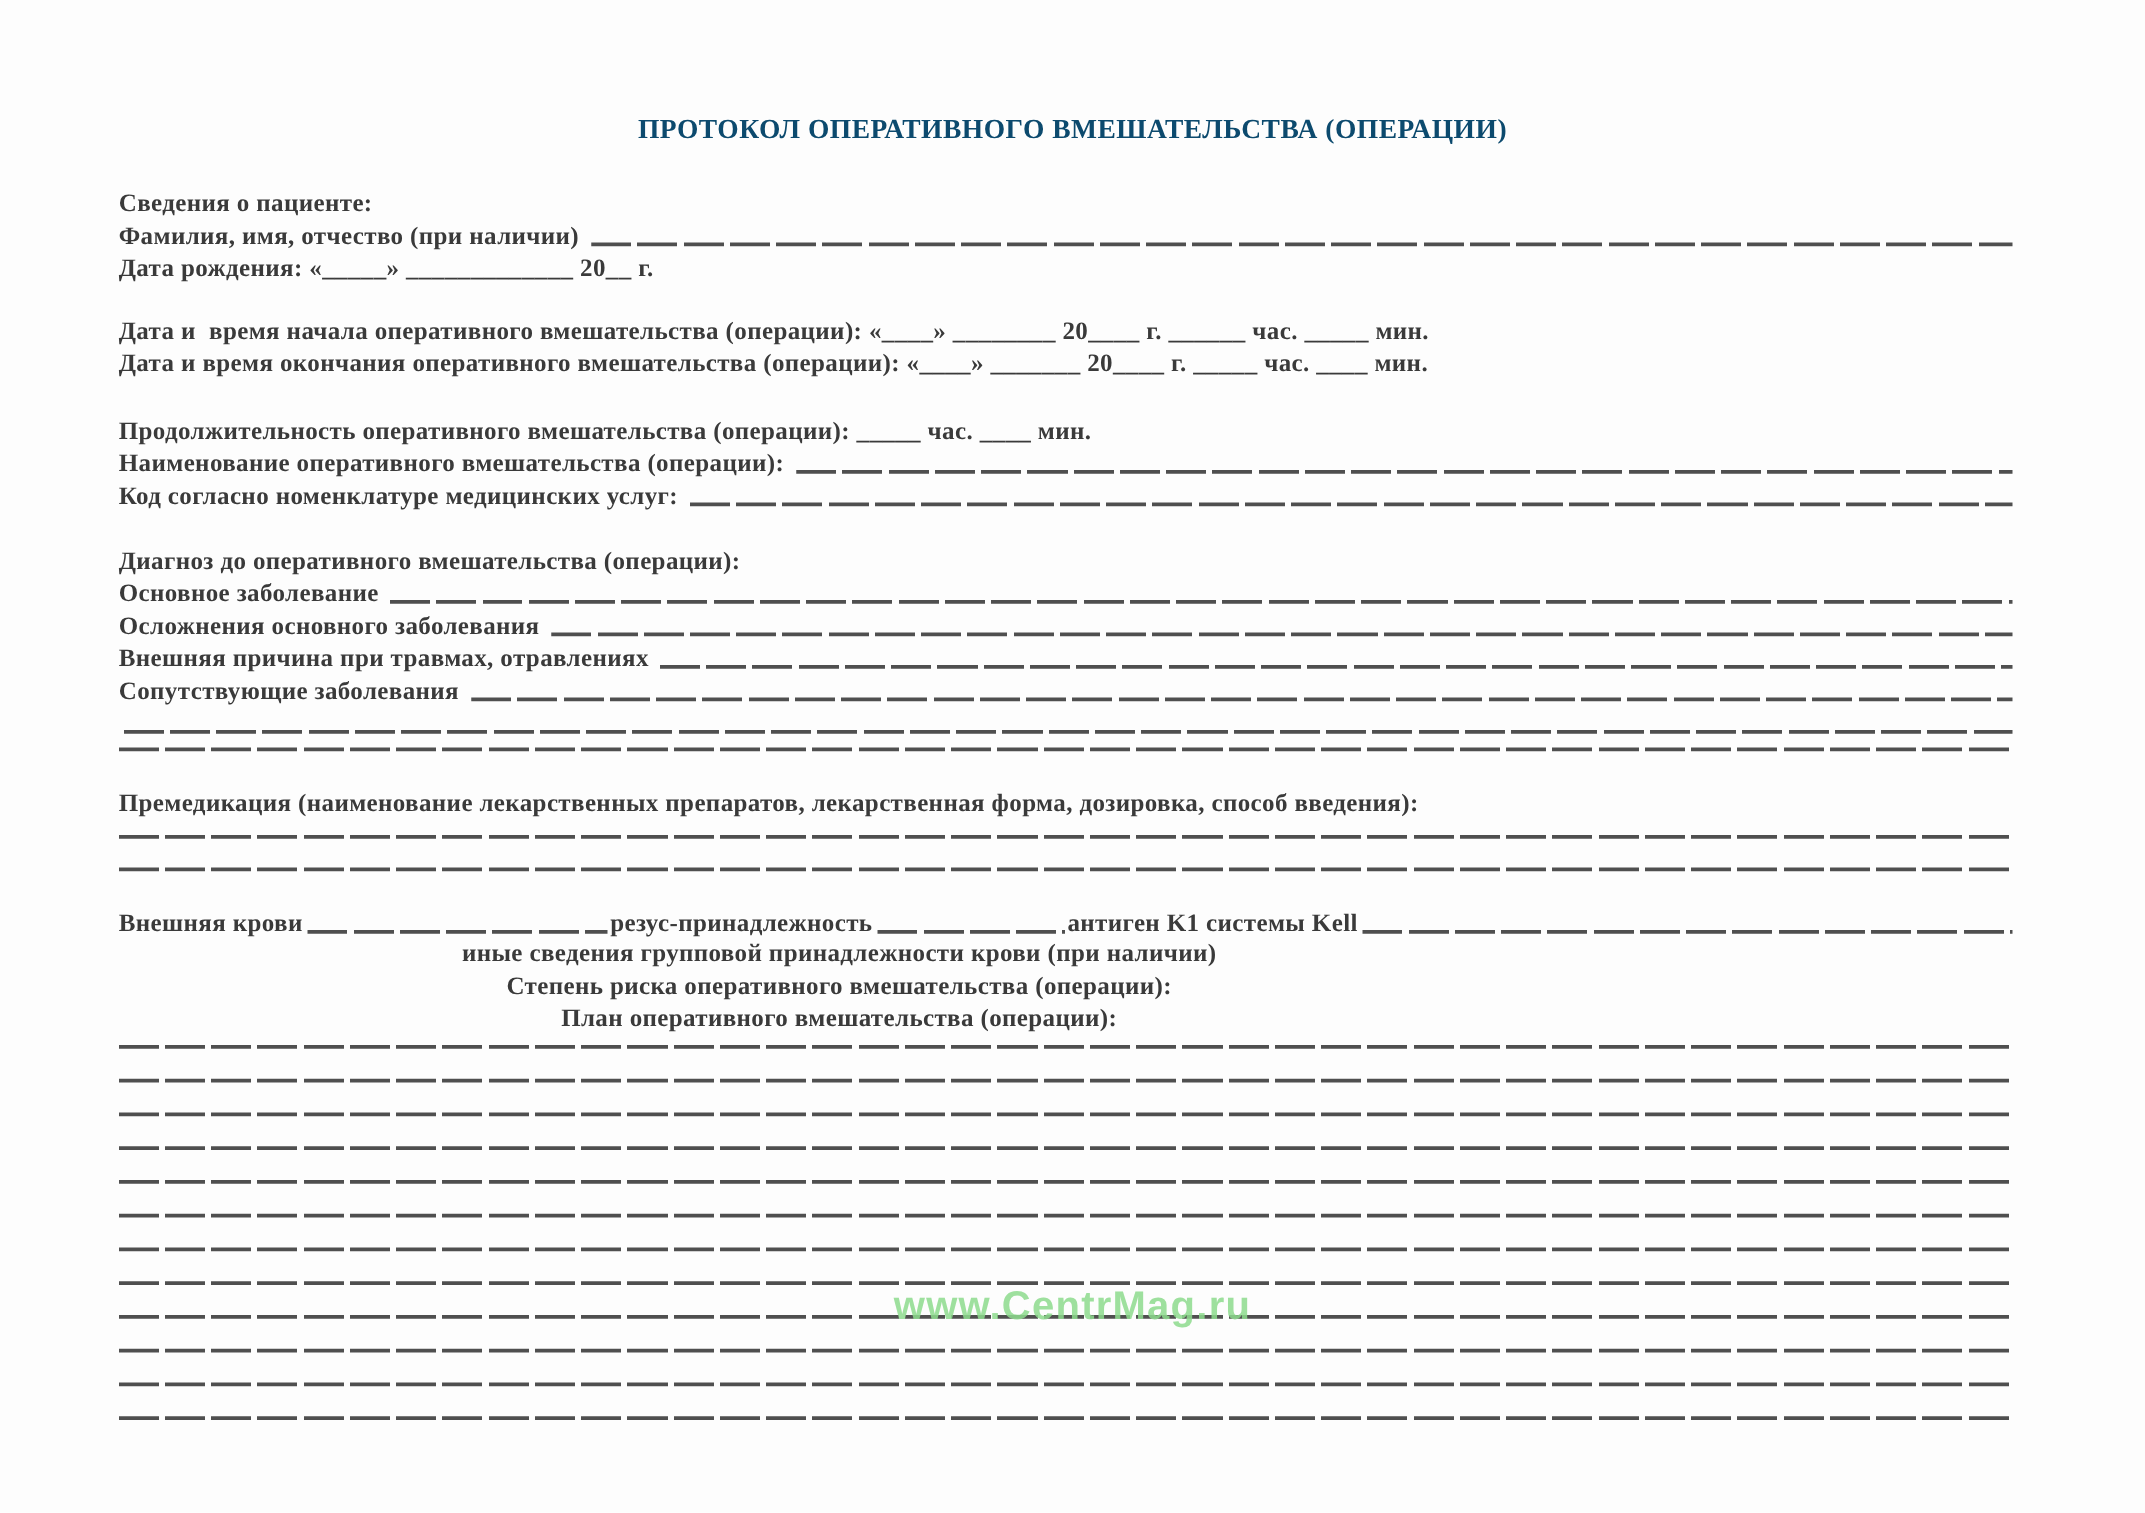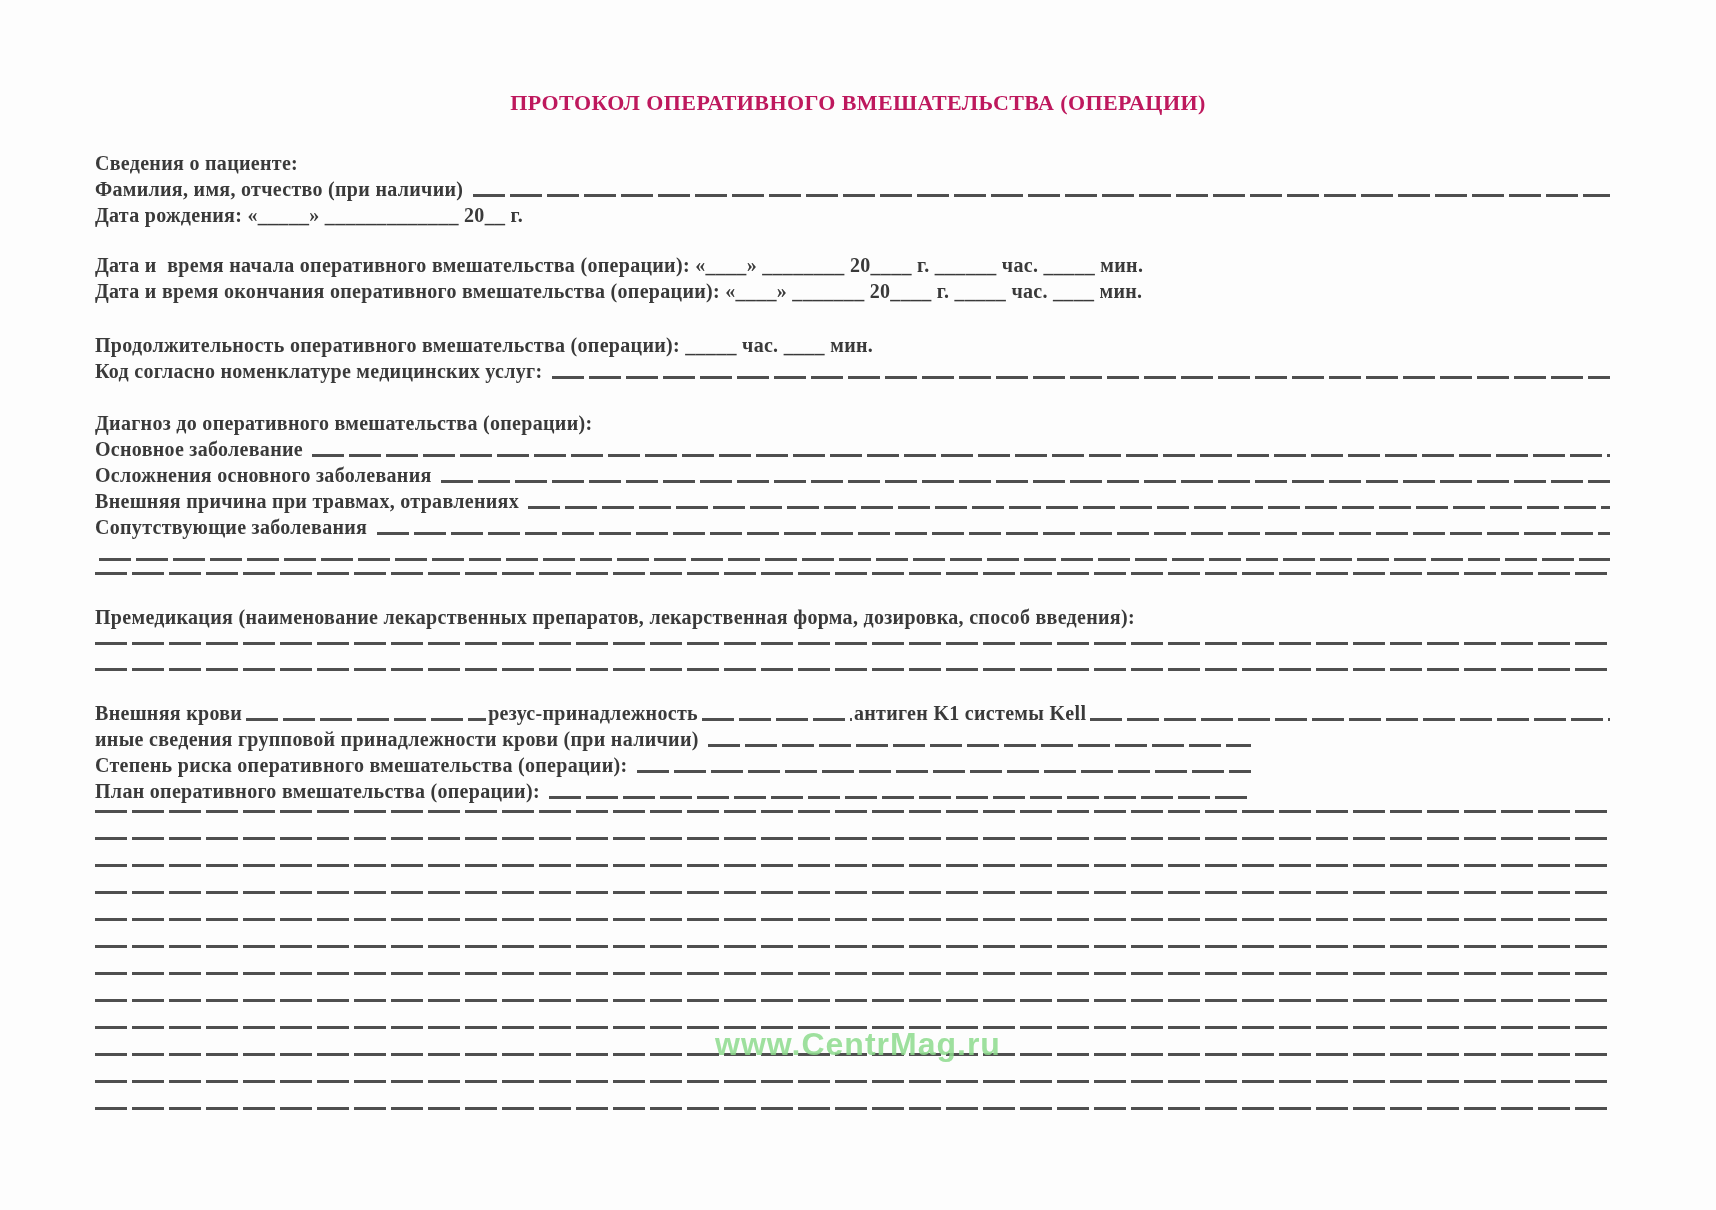--- a/index.html
+++ b/index.html
@@ -14,21 +14,21 @@
     width:1716px;height:1210px;
     background:#fdfdfd;
     color:#3a3a3a;
   }
   .doc-title{
     position:absolute;
     top:90px;left:0;width:100%;
     text-align:center;
     font-size:22px;
     font-weight:bold;
-    color:#be185d;
+    color:#0c4a6e;
     letter-spacing:0.4px;
   }
   .content{
     position:absolute;
     left:95px;top:150px;
     width:1517px;
   }
   .row{
     display:flex;
     align-items:center;
@@ -41,21 +41,21 @@
   .lbl{white-space:pre;}
   .fill{
     flex:1 1 auto;
     align-self:flex-end;
     height:3px;
     margin:0 2px 5px 4px;
     background:repeating-linear-gradient(90deg,#4f4f4f 0px,#4f4f4f 32px,rgba(0,0,0,0) 32px,rgba(0,0,0,0) 37px);
   }
   .fill.f240{flex:0 0 240px;}
   .fill.f150{flex:0 0 150px;}
-  .row.partial{width:1158px;}
+  .row.partial{width:1158px;flex-direction:column;}
   .row.blank .fill{margin-left:0;margin-right:0;}
   .h14{height:14px;}
   .h20{height:20px;}
   .h27{height:27px;}
   .mt24{margin-top:24px;}
   .mt26{margin-top:26px;}
   .mt28{margin-top:28px;}
   .mt6{margin-top:24px;}
   .watermark{
     position:absolute;
@@ -99,20 +99,24 @@
     </div>
 
     <div class="row">
       <span class="lbl">Дата и время окончания оперативного вмешательства (операции): «____» _______ 20____ г. _____ час. ____ мин.</span>
     </div>
 
     <div class="row mt28">
       <span class="lbl">Продолжительность оперативного вмешательства (операции): _____ час. ____ мин.</span>
     </div>
 
+    <div class="row">
+      <span class="lbl">Наименование оперативного вмешательства (операции): </span>
+      <span class="fill"></span>
+    </div>
 
     <div class="row">
       <span class="lbl">Код согласно номенклатуре медицинских услуг: </span>
       <span class="fill"></span>
     </div>
 
     <div class="row mt26">
       <span class="lbl">Диагноз до оперативного вмешательства (операции):</span>
     </div>
 

